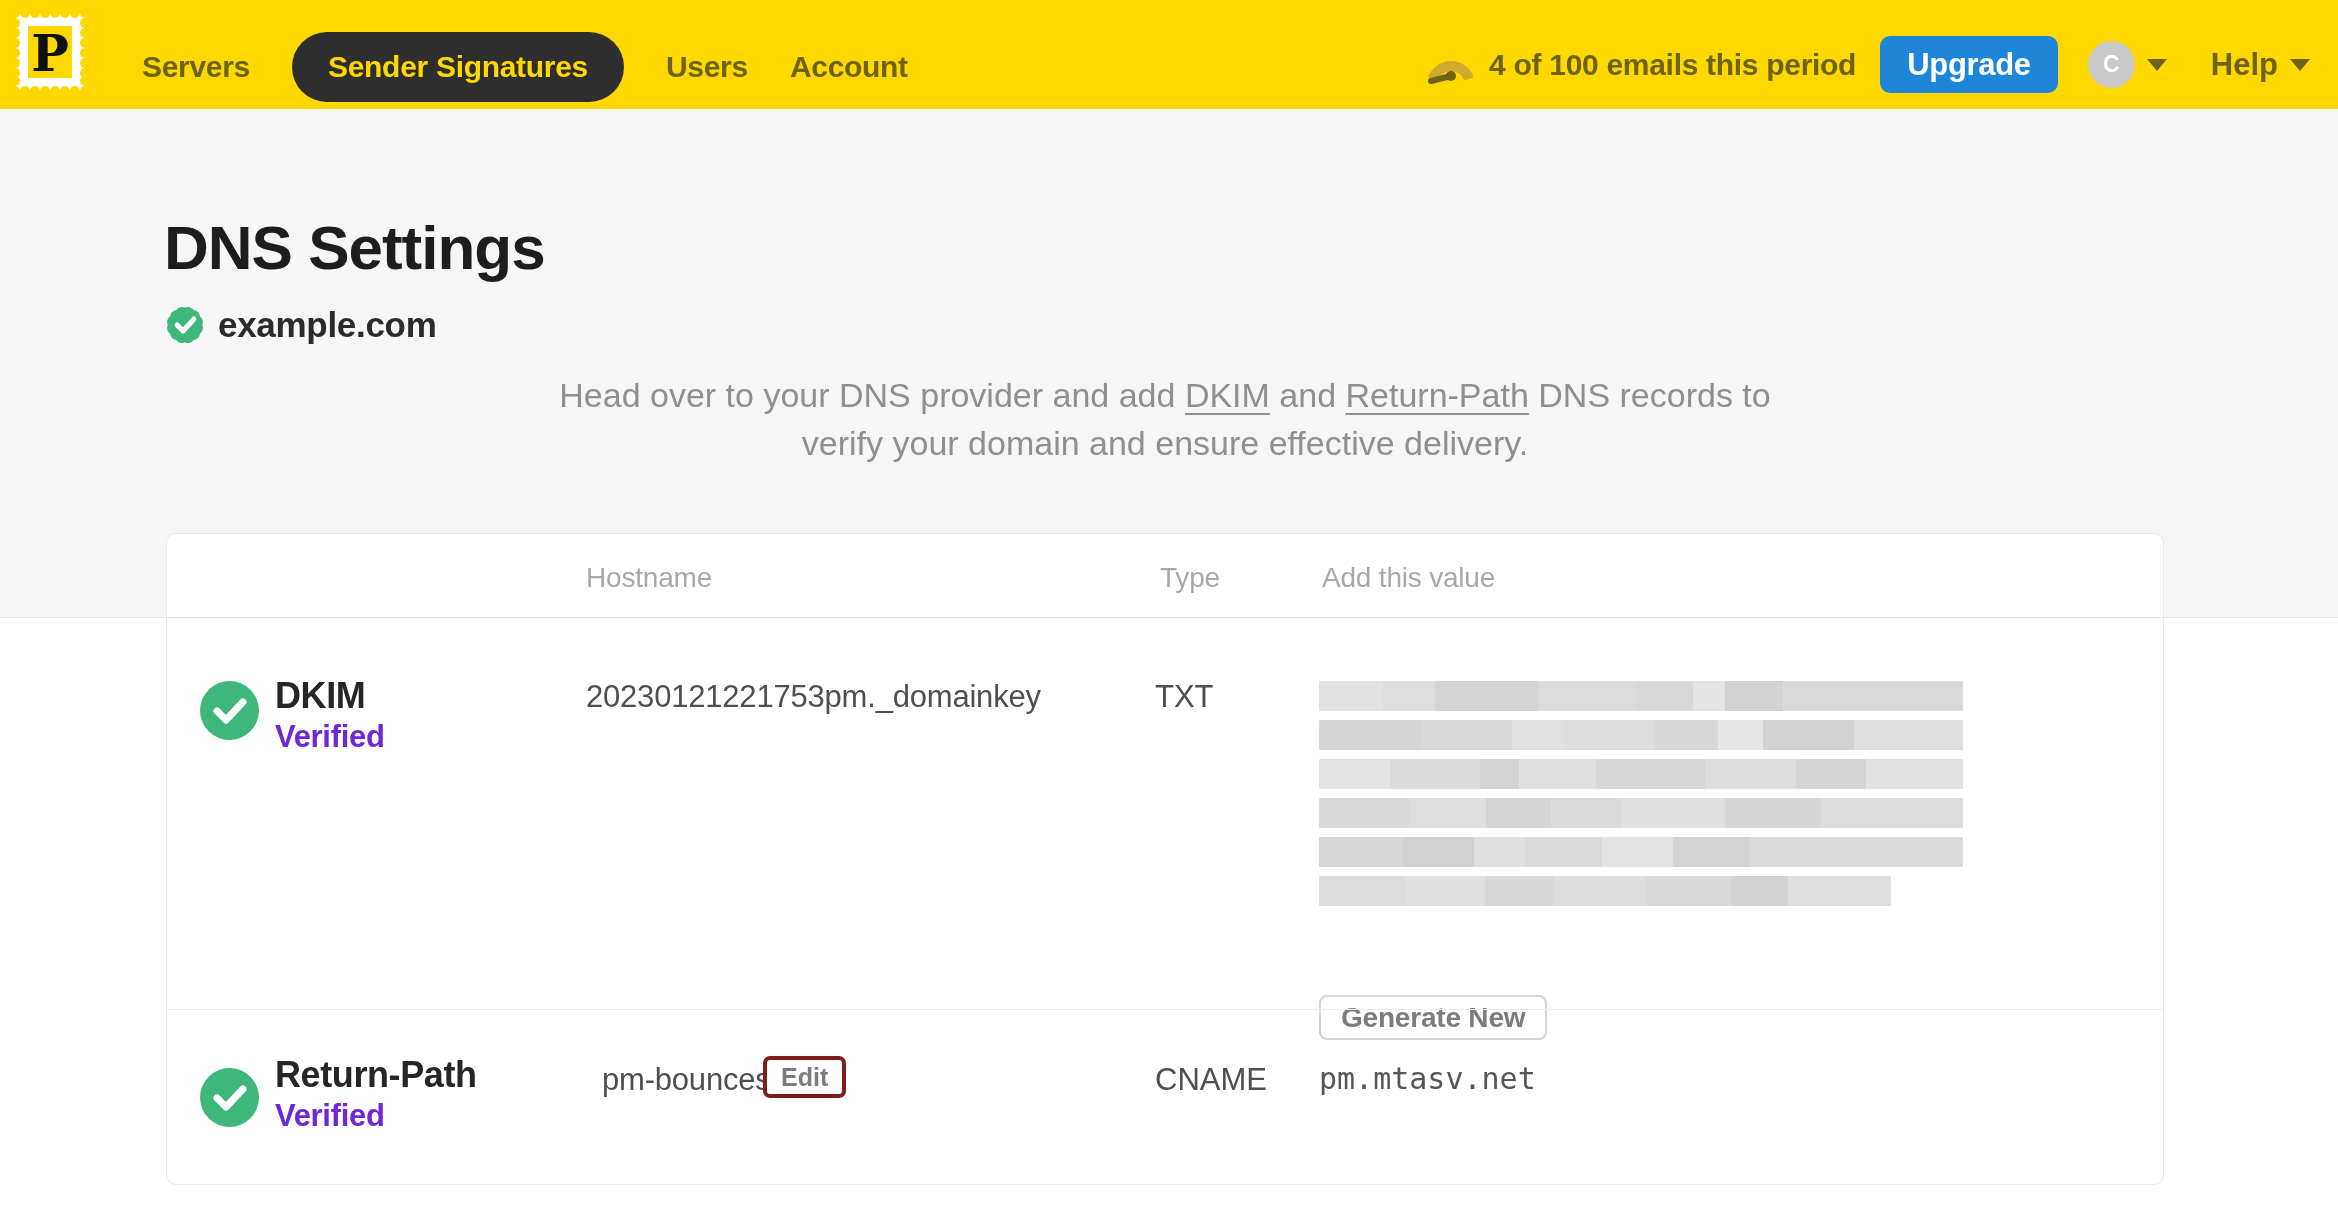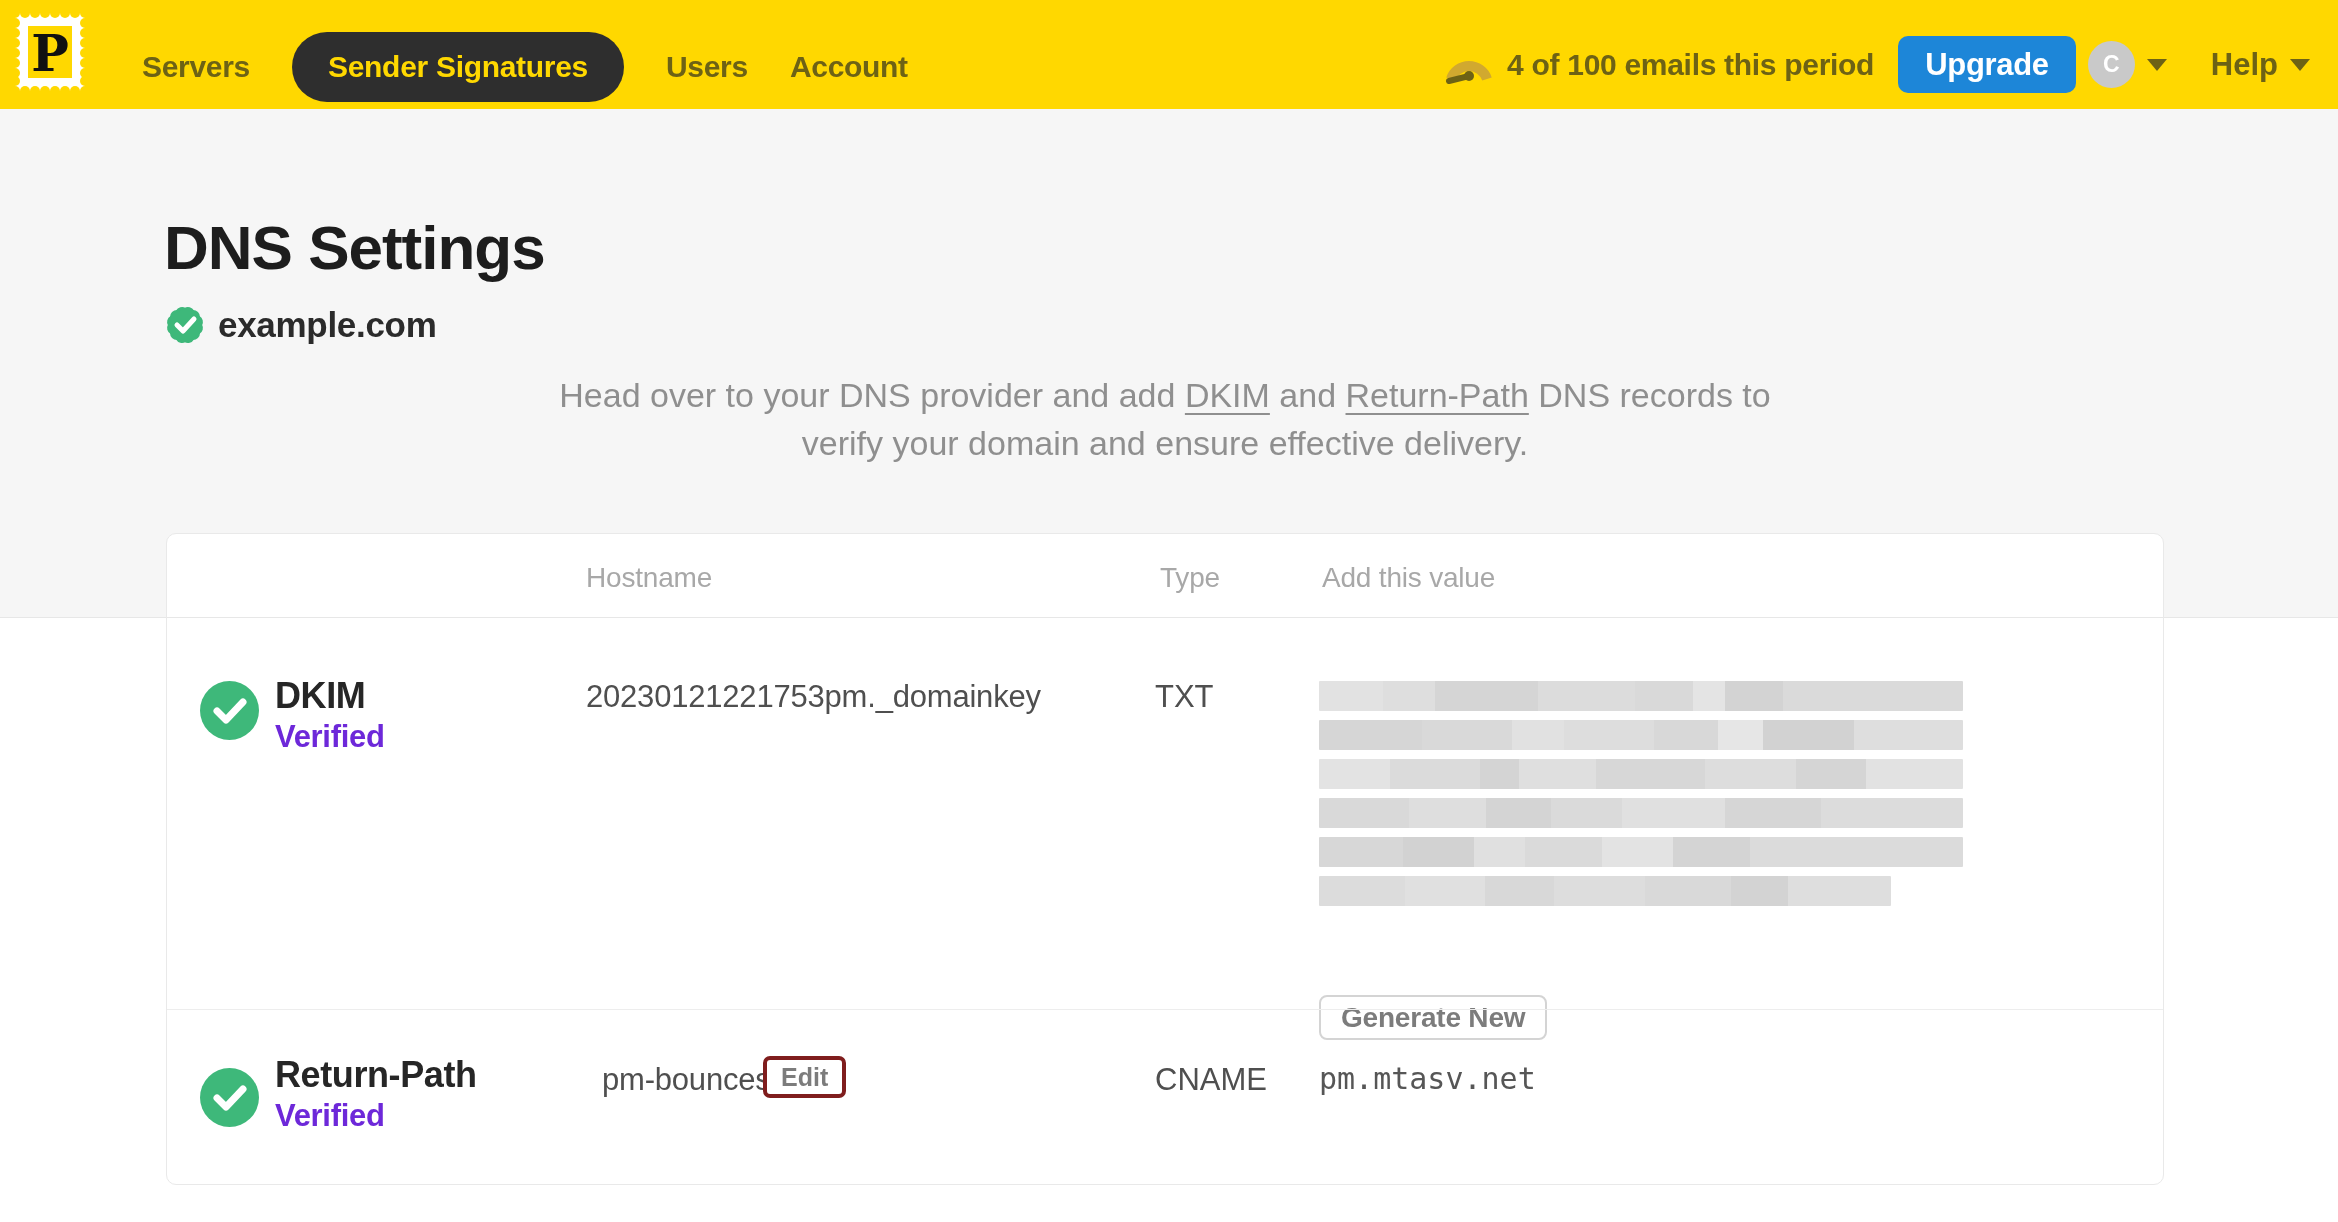--- a/index.html
+++ b/index.html
@@ -9,21 +9,21 @@
 
   
   .topbar { position:absolute; top:0; left:0; width:2338px; height:109px; background:#ffd800; z-index:5; }
   .logo { position:absolute; left:15px; top:13px; width:70px; height:78px; display:block; cursor:pointer; }
   .nav { position:absolute; left:142px; top:0; height:133px; display:flex; align-items:center; gap:42px; }
   .nav-link { font-size:30px; font-weight:700; color:#6d6215; text-decoration:none; letter-spacing:-0.3px; cursor:pointer; }
   .nav-pill { background:#2e2e2e; color:#ffd800; border-radius:36px; height:70px; display:flex; align-items:center; padding:0 36px; }
   .topbar-right { position:absolute; right:28px; top:0; height:129px; display:flex; align-items:center; }
   .gauge-icon { width:48px; height:38px; margin-right:14px; display:block; }
   .usage-text { font-size:30px; font-weight:700; color:#6d6215; letter-spacing:-0.3px; margin-right:24px; white-space:nowrap; }
-  .upgrade-btn { background:#1d86d8; color:#ffffff; font-size:31px; font-weight:700; border:none; height:57px; padding:0 27px; border-radius:10px; margin-right:12px; cursor:pointer; letter-spacing:-0.3px; }
+  .upgrade-btn { background:#1d86d8; color:#ffffff; font-size:31px; font-weight:700; border:none; height:57px; padding:0 27px; border-radius:10px; margin-right:30px; cursor:pointer; letter-spacing:-0.3px; }
   .avatar { width:47px; height:47px; border-radius:50%; background:#c9c9c9; color:#ffffff; font-size:23px; font-weight:700; display:flex; align-items:center; justify-content:center; cursor:pointer; }
   .caret { width:0; height:0; border-left:10px solid transparent; border-right:10px solid transparent; border-top:12px solid #6d6215; margin-left:12px; cursor:pointer; }
   .help-link { font-size:31px; font-weight:700; color:#6d6215; text-decoration:none; margin-left:44px; cursor:pointer; }
 
   
   .content-bg { position:absolute; top:617px; left:0; width:2338px; height:605px; background:#ffffff; border-top:1px solid #e7e7e7; z-index:1; }
   .page-title { position:absolute; left:164px; top:212px; font-size:62px; font-weight:700; color:#1d1d1d; letter-spacing:-1px; z-index:2; }
   .domain-row { position:absolute; left:163px; top:303px; display:flex; align-items:center; gap:11px; z-index:2; }
   .seal-icon { width:44px; height:44px; display:block; }
   .domain-name { font-size:35px; font-weight:700; color:#2b2b2b; letter-spacing:-0.3px; }

